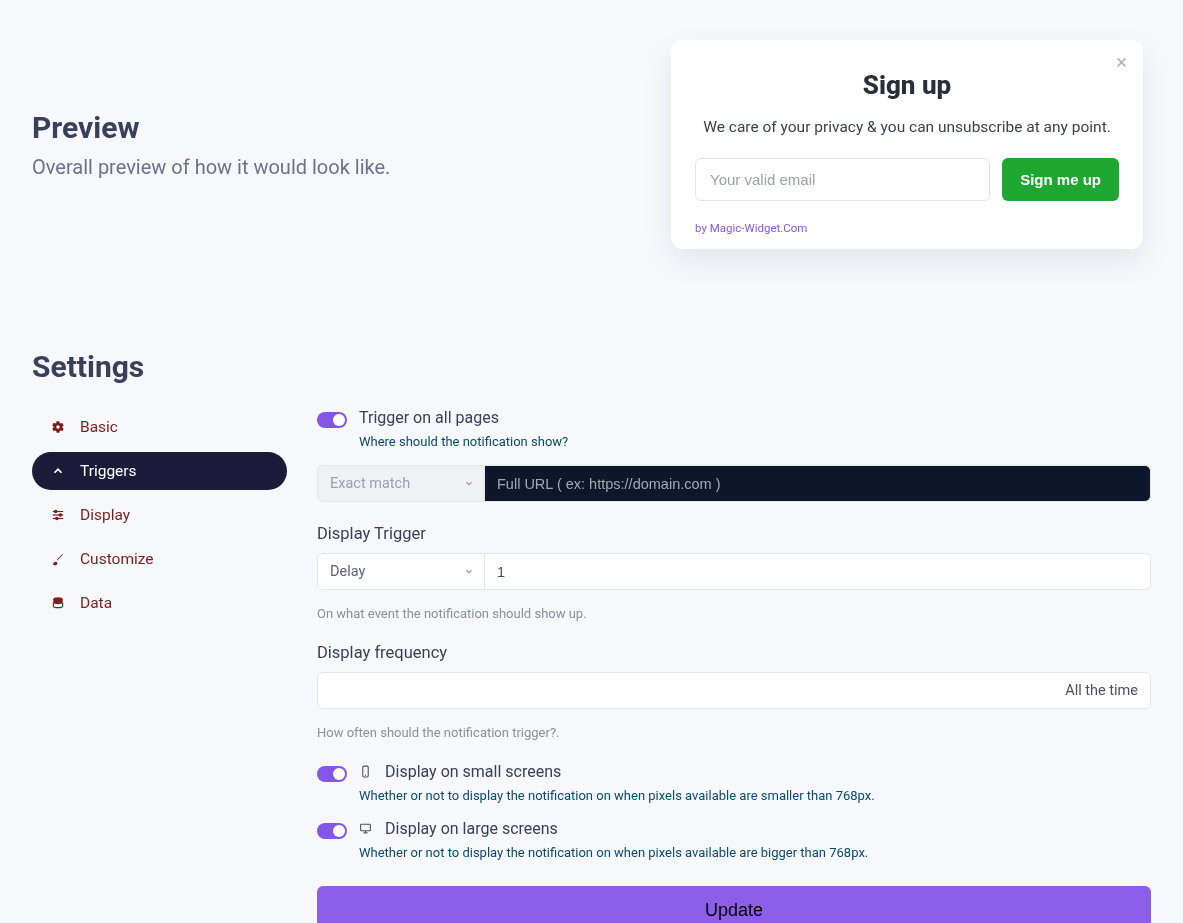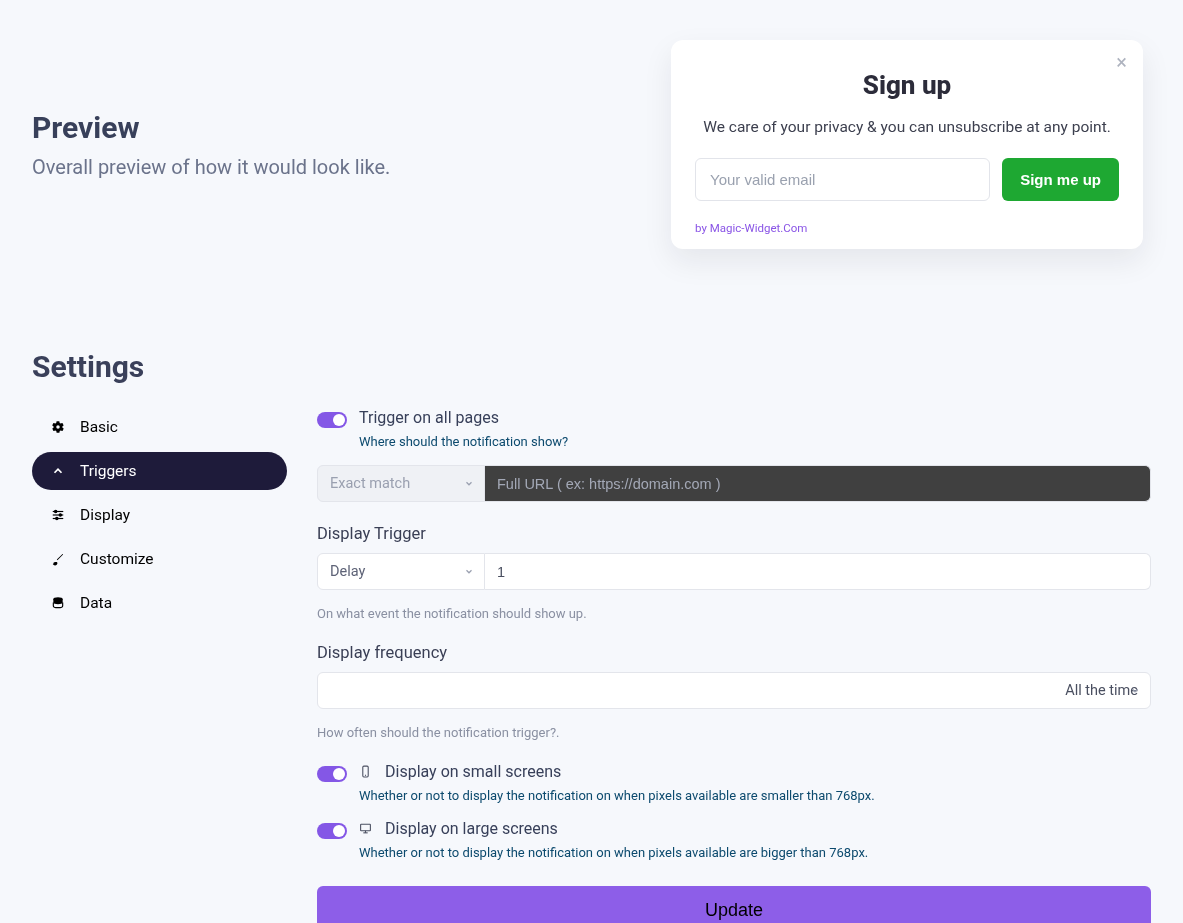--- a/index.html
+++ b/index.html
@@ -94,21 +94,21 @@
     margin-top: 170px;
   }
   .settings-body { display: flex; margin-top: 24px; gap: 30px; }
   .nav { width: 255px; flex-shrink: 0; }
   .nav-item {
     display: flex;
     align-items: center;
     gap: 14px;
     padding: 10px 18px;
     border-radius: 999px;
-    color: #000000;
+    color: #7f1d1d;
     font-size: 15.5px;
     cursor: pointer;
     margin-bottom: 6px;
   }
   .nav-item.active {
     background: #1e1b3a;
     color: #fff;
   }
   .nav-icon { width: 16px; height: 16px; display: inline-flex; align-items: center; justify-content: center; flex-shrink: 0; }
   .nav-icon svg { width: 14px; height: 14px; }
@@ -162,21 +162,21 @@
     flex: 1;
     border: 1px solid #e3e5eb;
     border-left: none;
     border-radius: 0 6px 6px 0;
     padding: 9px 12px;
     font-size: 14.5px;
     color: #4a4f60;
     outline: none;
   }
   .text-input::placeholder { color: #a3a8b6; }
-  .text-input.disabled { background: #404040; color: #9aa0b0; }
+  .text-input.disabled { background: #0f172a; color: #9aa0b0; }
 
   .field-label { font-size: 16.5px; color: #3a3f55; margin-bottom: 10px; }
   .field-help { font-size: 13px; color: #8a90a2; margin-top: 16px; margin-bottom: 22px; }
 
   .full-select {
     width: 100%;
     border: 1px solid #e3e5eb;
     background: #fff;
     border-radius: 6px;
     padding: 9px 12px;

